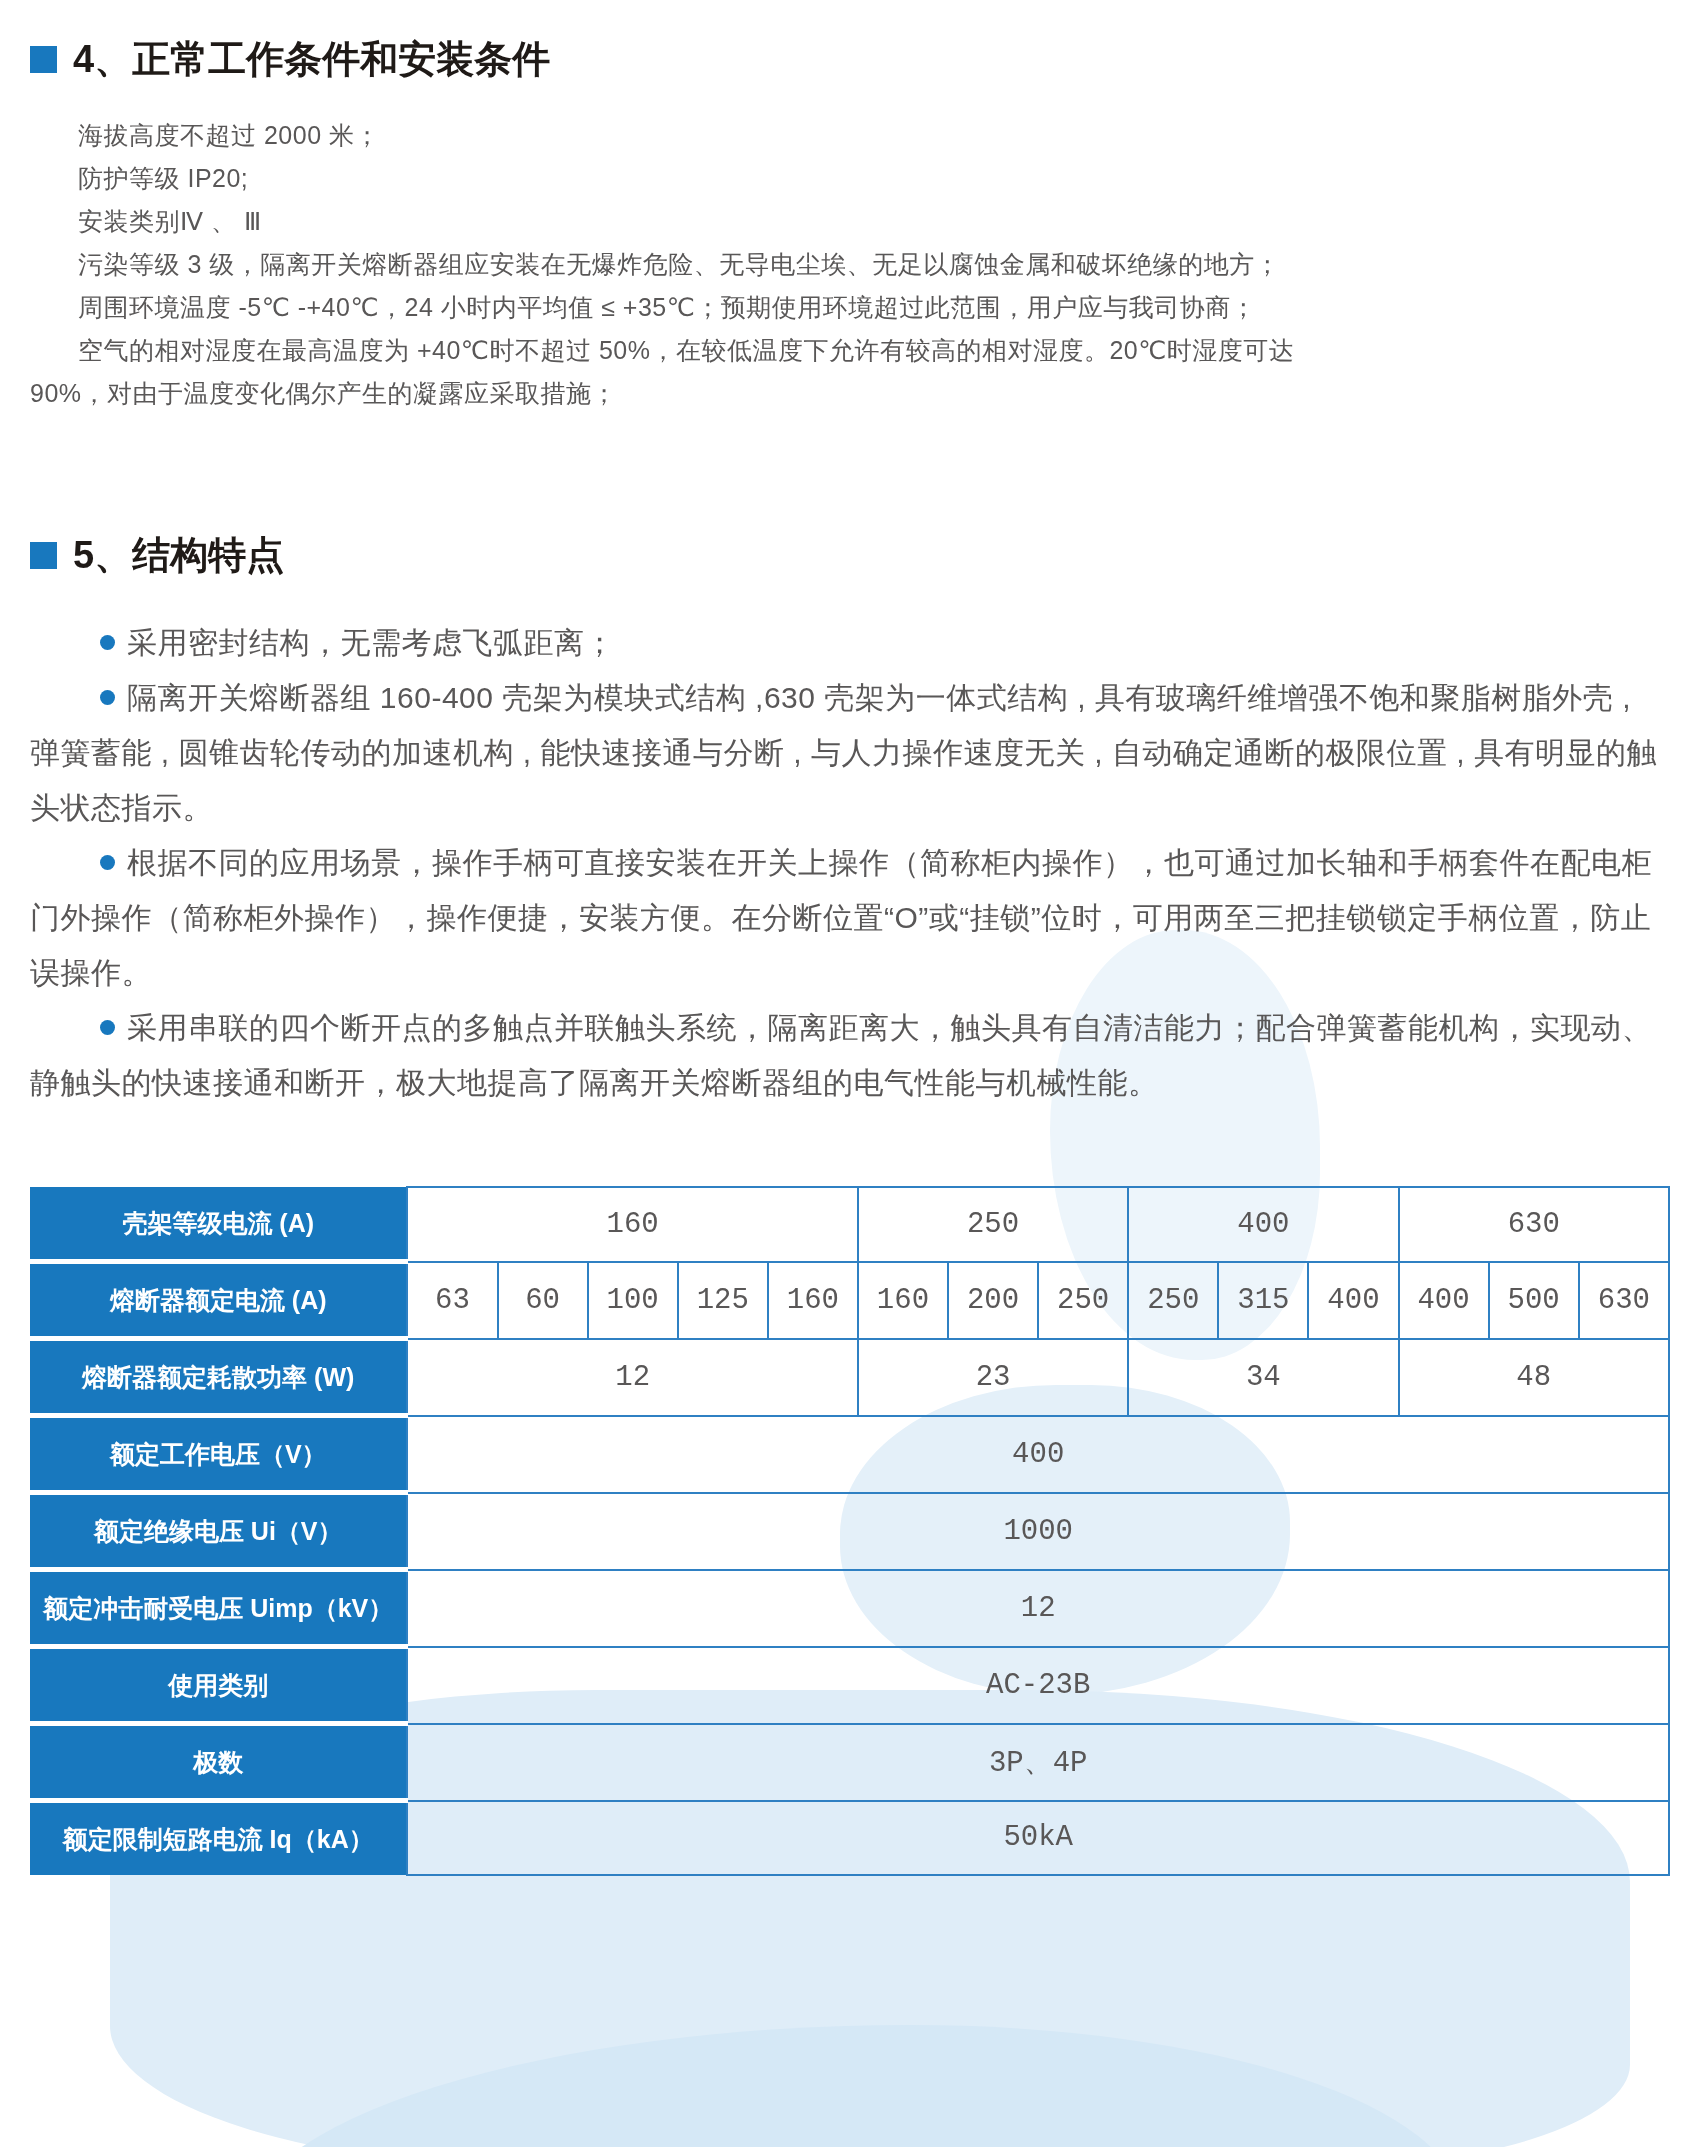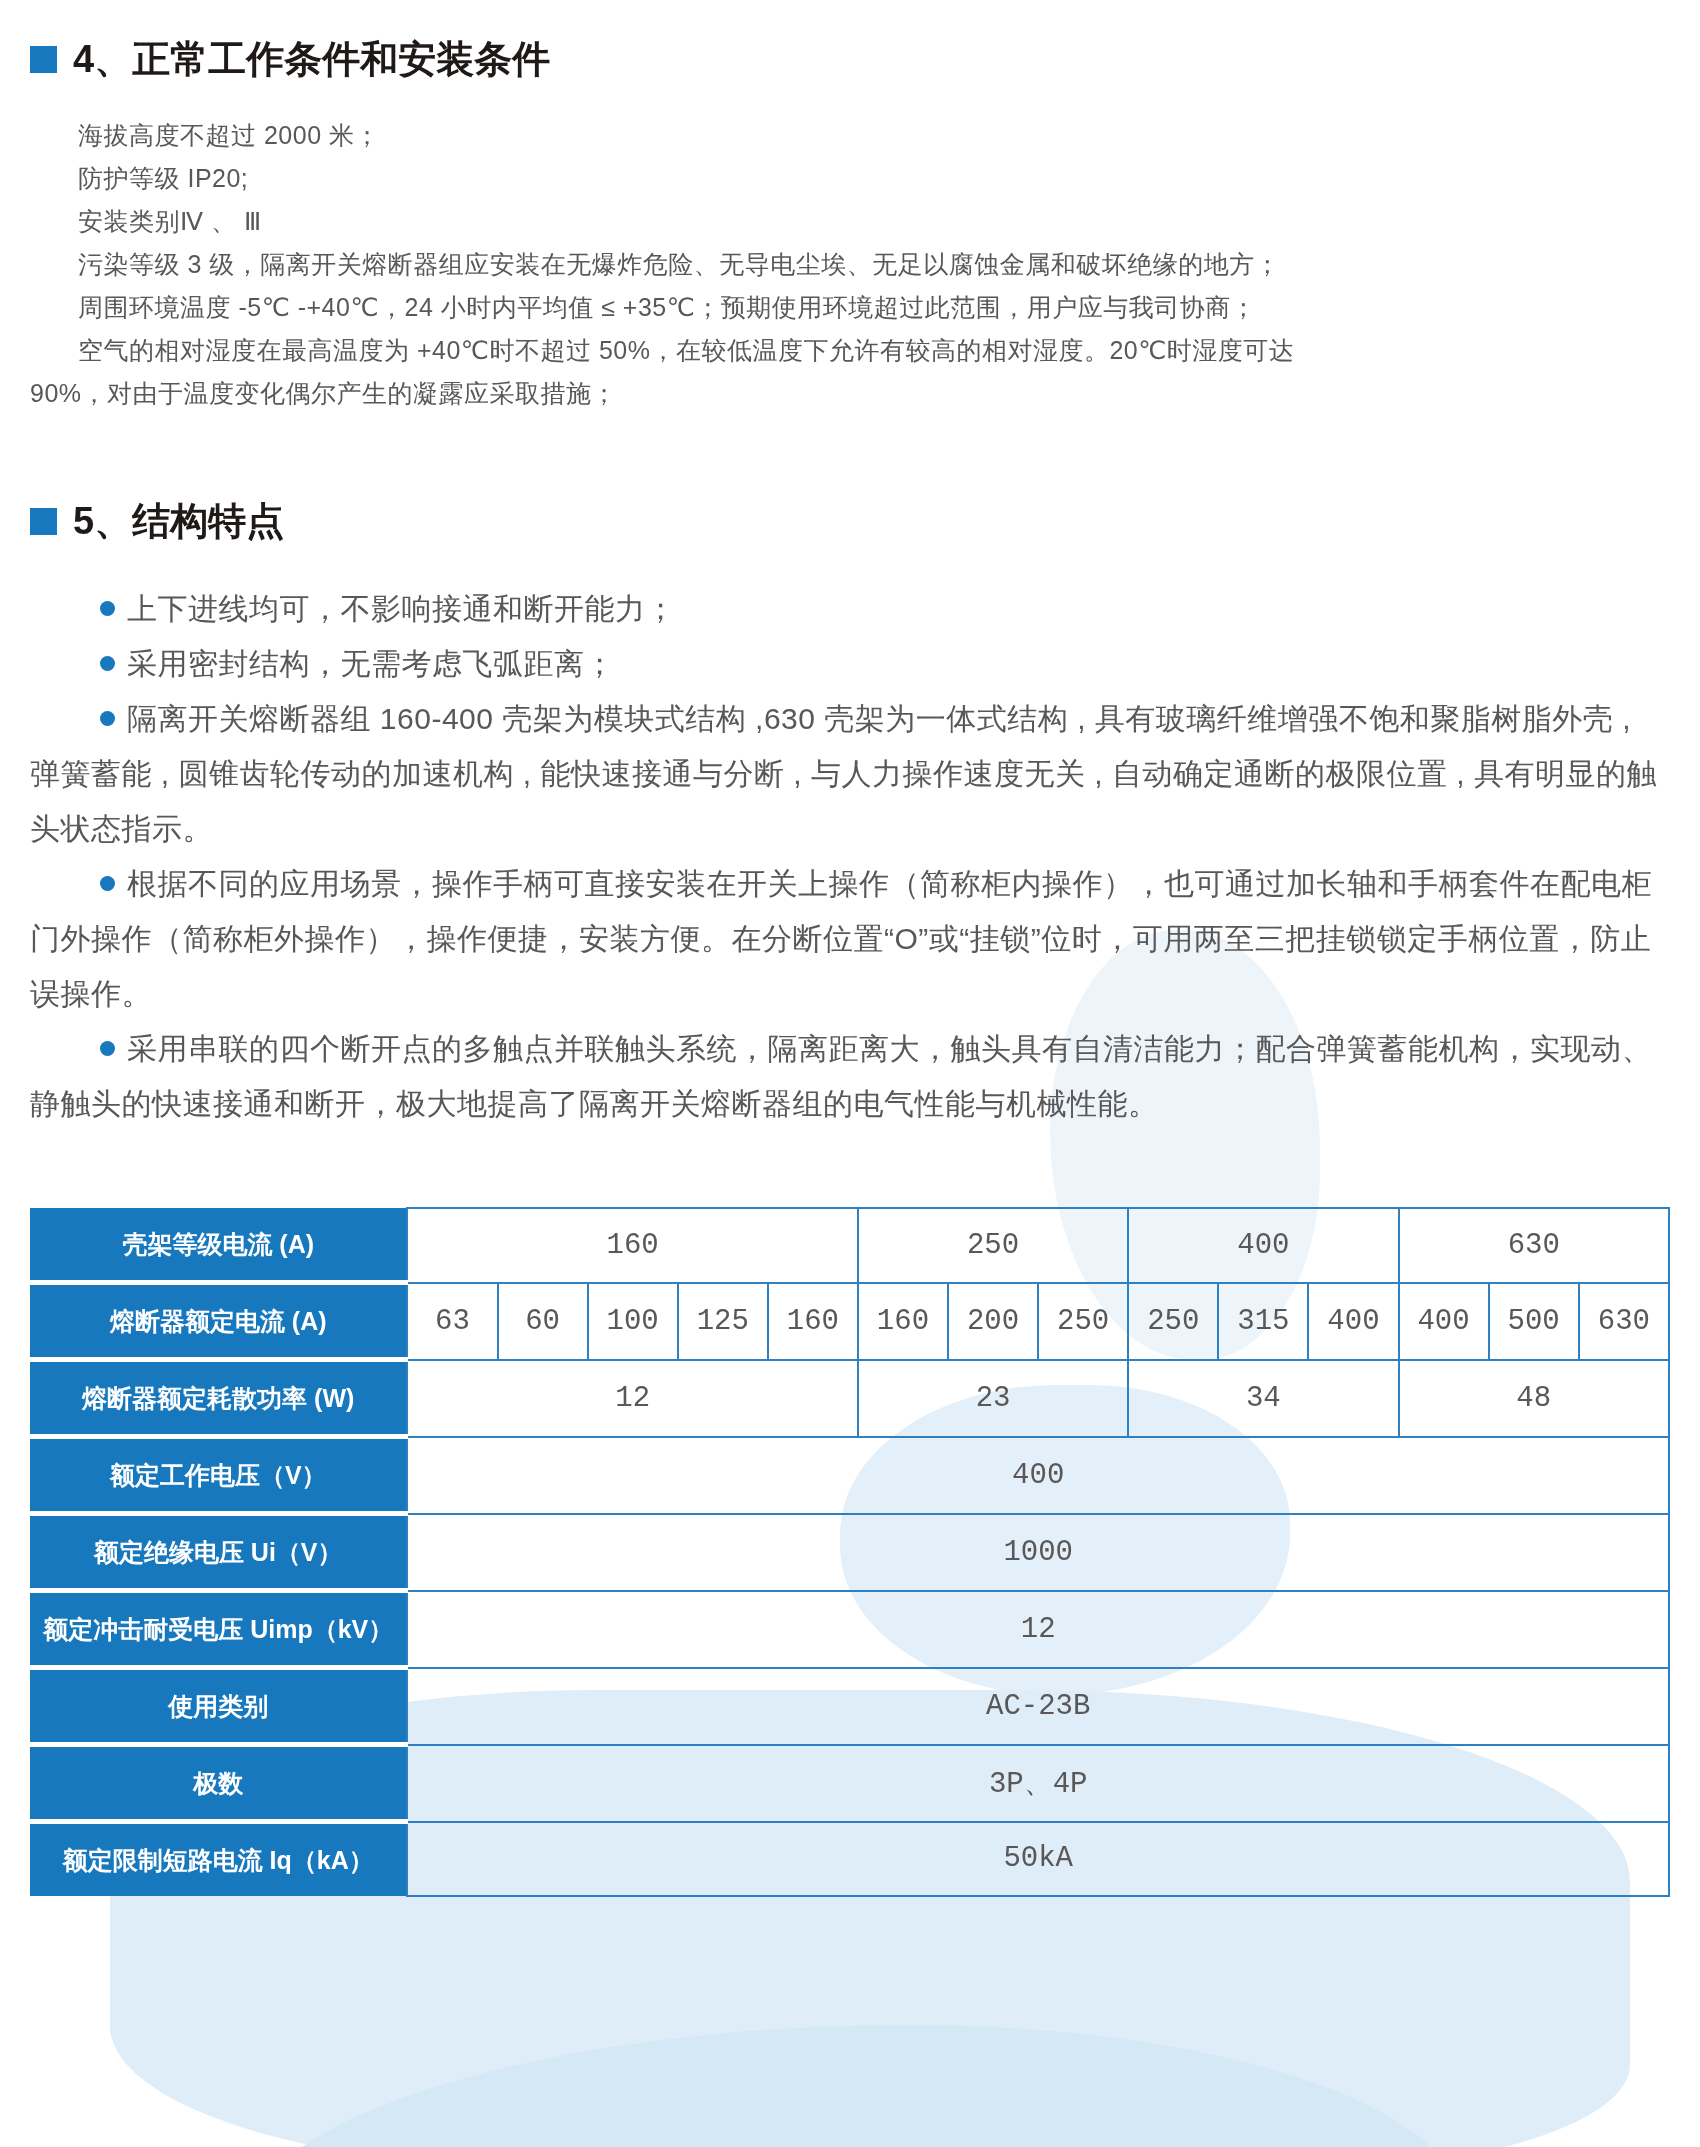--- a/index.html
+++ b/index.html
@@ -22,21 +22,21 @@
   .sec{margin:0;}
   .sec-heading{display:flex;align-items:center;gap:16px;margin:0;font-size:38px;font-weight:bold;color:#1f1a17;line-height:1.25;}
   .sq{flex:0 0 auto;width:27px;height:27px;background:#1878BE;}
 
   
   .s4-lines{margin-top:30px;}
   .s4-line{font-size:25px;color:#595757;line-height:43px;padding-left:48px;letter-spacing:0.5px;}
   .s4-line:last-child{padding-left:0;}
 
   
-  .sec-5{margin-top:83px;}
+  .sec-5{margin-top:117px;}
   .s5-bullets{margin-top:36px;}
   .bullet{margin:0;font-size:30px;color:#595757;line-height:55px;text-indent:70px;letter-spacing:0.5px;}
   .dot{display:inline-block;width:15px;height:15px;border-radius:50%;background:#1878BE;margin-right:12px;vertical-align:middle;position:relative;top:-3px;}
 
   
   .sec-6{margin-top:76px;}
   .params-table{margin-top:32px;width:1640px;table-layout:fixed;border-collapse:collapse;}
   .params-table col.c-label{width:377px;}
   .params-table col.c-data{width:90px;}
   .params-table th{
@@ -81,21 +81,20 @@
           <div class="s4-line">90%，对由于温度变化偶尔产生的凝露应采取措施；</div>
         </div>
     </section>
 
     <section class="sec sec-5">
       <h2 class="sec-heading">
         <span class="sq"></span>
         <span>5、结构特点</span>
       </h2>
       <div class="s5-bullets" id="s5-bullets">
-          <p class="bullet"><span class="dot"></span><span>上下进线均可，不影响接通和断开能力；</span></p>
           <p class="bullet"><span class="dot"></span><span>采用密封结构，无需考虑飞弧距离；</span></p>
           <p class="bullet"><span class="dot"></span><span>隔离开关熔断器组 160-400 壳架为模块式结构 ,630 壳架为一体式结构 , 具有玻璃纤维增强不饱和聚脂树脂外壳 , 弹簧蓄能 , 圆锥齿轮传动的加速机构 , 能快速接通与分断 , 与人力操作速度无关 , 自动确定通断的极限位置 , 具有明显的触头状态指示。</span></p>
           <p class="bullet"><span class="dot"></span><span>根据不同的应用场景，操作手柄可直接安装在开关上操作（简称柜内操作），也可通过加长轴和手柄套件在配电柜门外操作（简称柜外操作），操作便捷，安装方便。在分断位置“O”或“挂锁”位时，可用两至三把挂锁锁定手柄位置，防止误操作。</span></p>
           <p class="bullet"><span class="dot"></span><span>采用串联的四个断开点的多触点并联触头系统，隔离距离大，触头具有自清洁能力；配合弹簧蓄能机构，实现动、静触头的快速接通和断开，极大地提高了隔离开关熔断器组的电气性能与机械性能。</span></p>
         </div>
     </section>
 
     <section class="sec sec-6">
       <table class="params-table">
         <colgroup id="params-colgroup">

